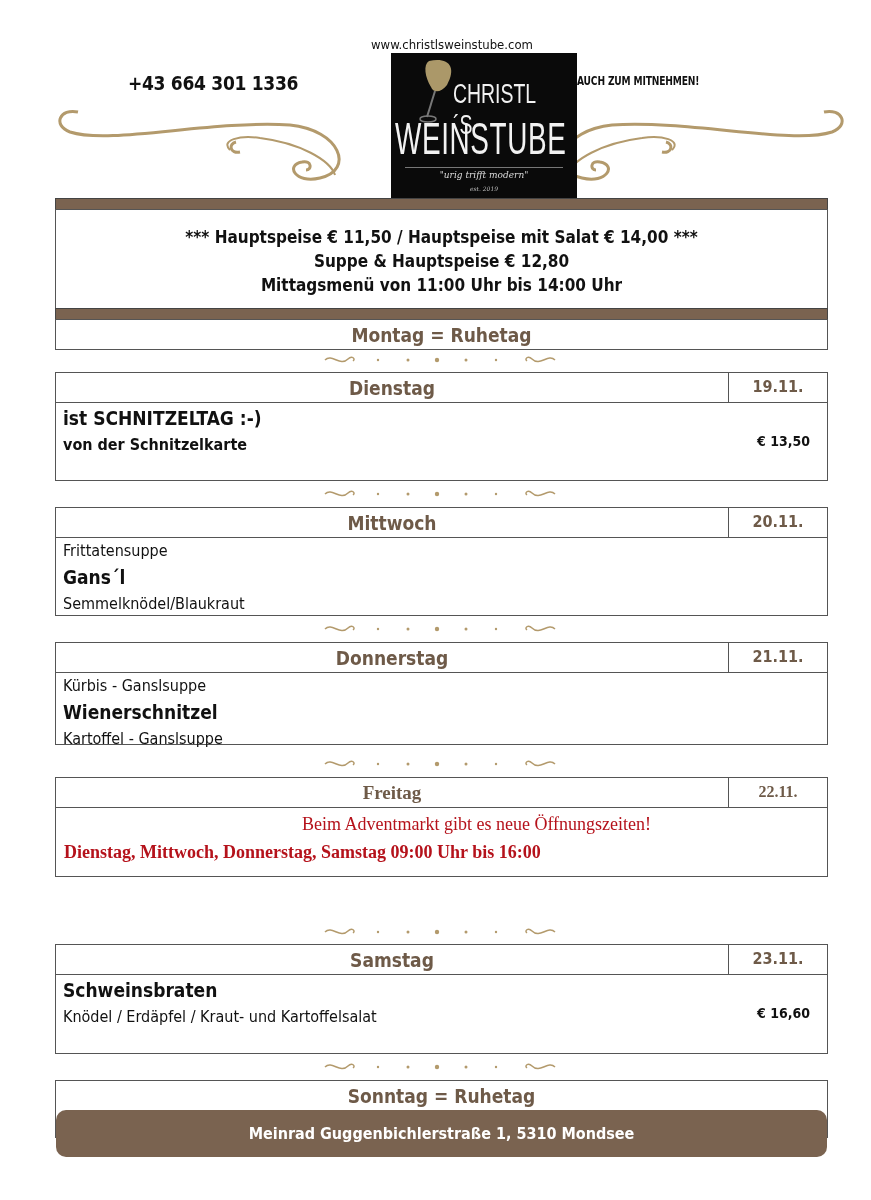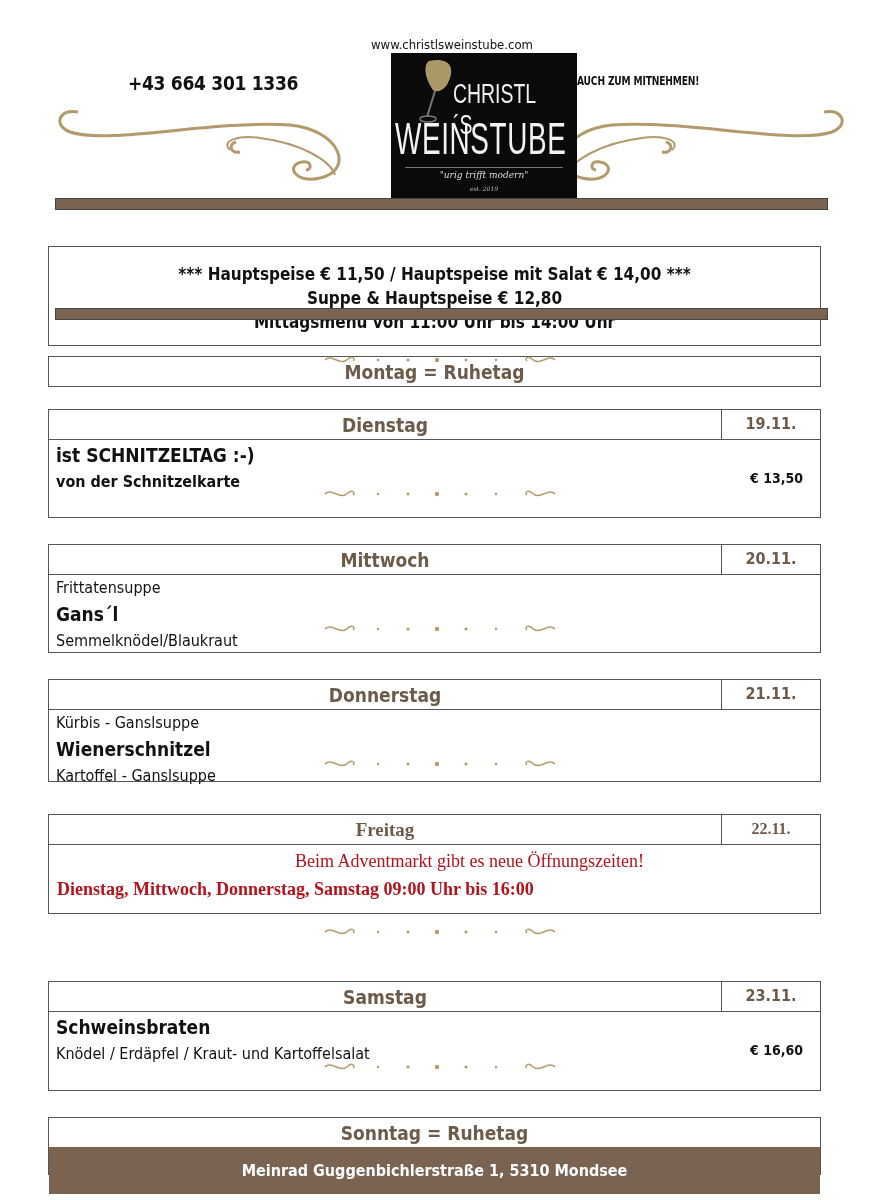--- a/index.html
+++ b/index.html
@@ -19,21 +19,21 @@
   .logo-line1 { position: absolute; left: 62px; top: 26px; font-size: 27px; color: #f2f2f2; letter-spacing: 0px; transform: scaleX(0.72); transform-origin: left; font-family: "Liberation Sans", sans-serif; }
   .logo-line2 { position: absolute; left: 4px; top: 60px; font-size: 45px; color: #f2f2f2; transform: scaleX(0.62); transform-origin: left; font-family: "Liberation Sans", sans-serif; letter-spacing: 1px; white-space: nowrap; }
   .logo-rule { position: absolute; left: 14px; top: 114px; width: 158px; height: 1px; background: #777; }
   .logo-tag { position: absolute; left: 0; width: 186px; top: 117px; text-align: center; font-family: "DejaVu Serif", serif; font-style: italic; font-size: 9px; color: #ddd; }
   .logo-est { position: absolute; left: 0; width: 186px; top: 132px; text-align: center; font-family: "DejaVu Serif", serif; font-style: italic; font-size: 6px; color: #bbb; }
   .glass { position: absolute; left: 28px; top: 4px; }
 
   .flourish { top: 100px; }
 
   
-  .box { position: absolute; left: 48px; width: 773px; border: 1.5px solid #555; box-sizing: border-box; background: #fff; margin-top: 37px; }
+  .box { position: absolute; left: 55px; width: 773px; border: 1.5px solid #555; box-sizing: border-box; background: #fff; }
   .brown { background: #7a6350; }
   .brown-bar { position: absolute; left: 55px; width: 773px; height: 12px; background: #7a6350; border: 1px solid #444; box-sizing: border-box; }
 
   .info { text-align: center; font-weight: bold; font-size: 17px; line-height: 24px; padding-top: 15px; color: #111; }
 
   .day-head { display: flex; height: 29px; border-bottom: 1.5px solid #555; }
   .day-name { flex: 1; text-align: center; color: #6e5a48; font-weight: bold; font-size: 19px; line-height: 30px; border-right: 1.5px solid #555; }
   .day-date { width: 98px; text-align: center; color: #6e5a48; font-weight: bold; font-size: 16px; line-height: 28px; }
   .rest-day { text-align: center; color: #6e5a48; font-weight: bold; font-size: 19px; line-height: 30px; }
 
@@ -234,14 +234,14 @@
     <circle cx="318" cy="7" r="1.5" fill="#b39a6c"></circle>
     <circle cx="347" cy="7" r="2.2" fill="#b39a6c"></circle>
     <circle cx="376" cy="7" r="1.5" fill="#b39a6c"></circle>
     <circle cx="406" cy="7" r="1.2" fill="#b39a6c"></circle>
   <path d="M437 8 C 434 6, 438 2, 442 6 C 450 14, 458 0, 465 7" fill="none" stroke="#b39a6c" stroke-width="1.5"></path>
   <line x1="470" y1="7" x2="700" y2="7" stroke="url(#g1)" stroke-width="1.2"></line>
 </svg>
 
 <div class="box" style="top:1080px; height:58px;">
   <div class="rest-day" style="height:29px; line-height:30px;">Sonntag = Ruhetag</div>
-  <div class="brown footer" style="height:47px;">Meinrad Guggenbichlerstraße 1, 5310 Mondsee</div>
+  <div class="brown footer" style="height:47px;border-radius:10px;">Meinrad Guggenbichlerstraße 1, 5310 Mondsee</div>
 </div>
 
 </body></html>

